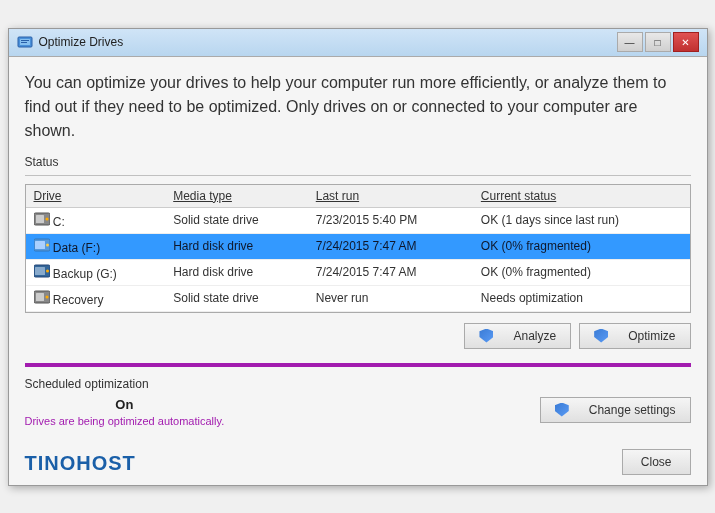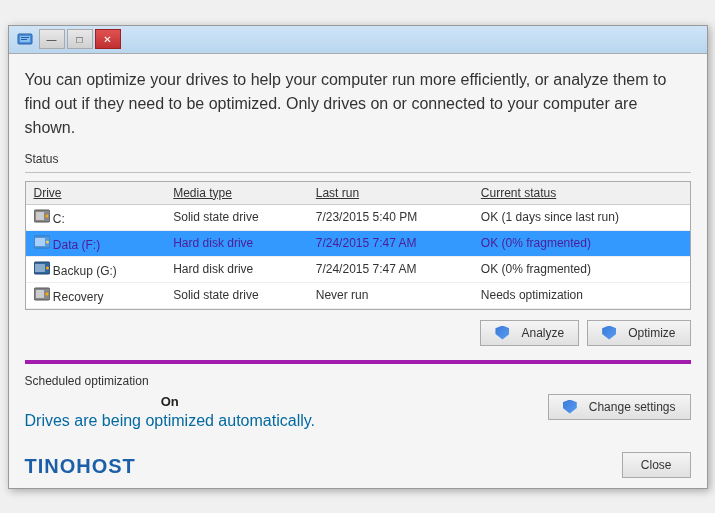--- a/index.html
+++ b/index.html
@@ -102,40 +102,40 @@
     }
     .drive-table td {
       padding: 4px 8px;
       font-size: 12px;
       color: #333;
       border-bottom: 1px solid #eee;
       vertical-align: middle;
     }
     .drive-table tr.selected td {
       background: #3399ff;
-      color: #4c1d95;
+      color: #0f172a;
       margin-top: 48px;
     }
     .buttons-row {
       display: flex;
       justify-content: flex-end;
       gap: 8px;
       margin-bottom: 14px;
     }
     .btn {
       height: 26px;
       padding: 0 14px;
       border: 1px solid #aaa;
       background: linear-gradient(to bottom, #f5f5f5, #e0e0e0);
       cursor: pointer;
       font-size: 12px;
       color: #333;
       display: flex;
       align-items: center;
-      gap: 12px;
+      gap: 20px;
     }
     .shield-icon {
       display: inline-block;
       width: 14px;
       height: 14px;
       background: linear-gradient(135deg, #3a7bd5, #5a9bf5);
       clip-path: polygon(50% 0%, 100% 20%, 100% 60%, 50% 100%, 0% 60%, 0% 20%);
       flex-shrink: 0;
     }
     .scheduled-section {
@@ -157,22 +157,22 @@
       flex-direction: column;
       gap: 3px;
       align-items: center;
     }
     .scheduled-on {
       font-weight: bold;
       font-size: 13px;
       color: #222;
     }
     .scheduled-desc {
-      font-size: 16px;
-      color: #0369a1;
+      font-size: 11px;
+      color: #a21caf;
     }
     .footer {
       display: flex;
       justify-content: space-between;
       align-items: flex-end;
       padding: 10px 16px 10px 16px;
     }
     .tinohost {
       font-size: 20px;
       font-weight: bold;
@@ -194,20 +194,21 @@
 
 <div class="window">
 
   <div class="titlebar">
     <svg class="titlebar-icon" viewBox="0 0 16 16">
       <rect x="1" y="3" width="14" height="10" rx="1" fill="#4a90d9" stroke="#2a60a9" stroke-width="1"></rect>
       <rect x="3" y="5" width="10" height="6" rx="0.5" fill="#87c0f0"></rect>
       <rect x="4" y="6" width="8" height="1" fill="#2a60a9"></rect>
       <rect x="4" y="8" width="6" height="1" fill="#2a60a9"></rect>
     </svg>
+    <span class="titlebar-title">Optimize Drives</span>
     <div class="titlebar-buttons">
       <button class="titlebar-btn">—</button>
       <button class="titlebar-btn">□</button>
       <button class="titlebar-btn close-btn">✕</button>
     </div>
   </div>
 
   <div class="content">
     <p class="description">You can optimize your drives to help your computer run more efficiently, or analyze them to find out if they need to be optimized. Only drives on or connected to your computer are shown.</p>
 

